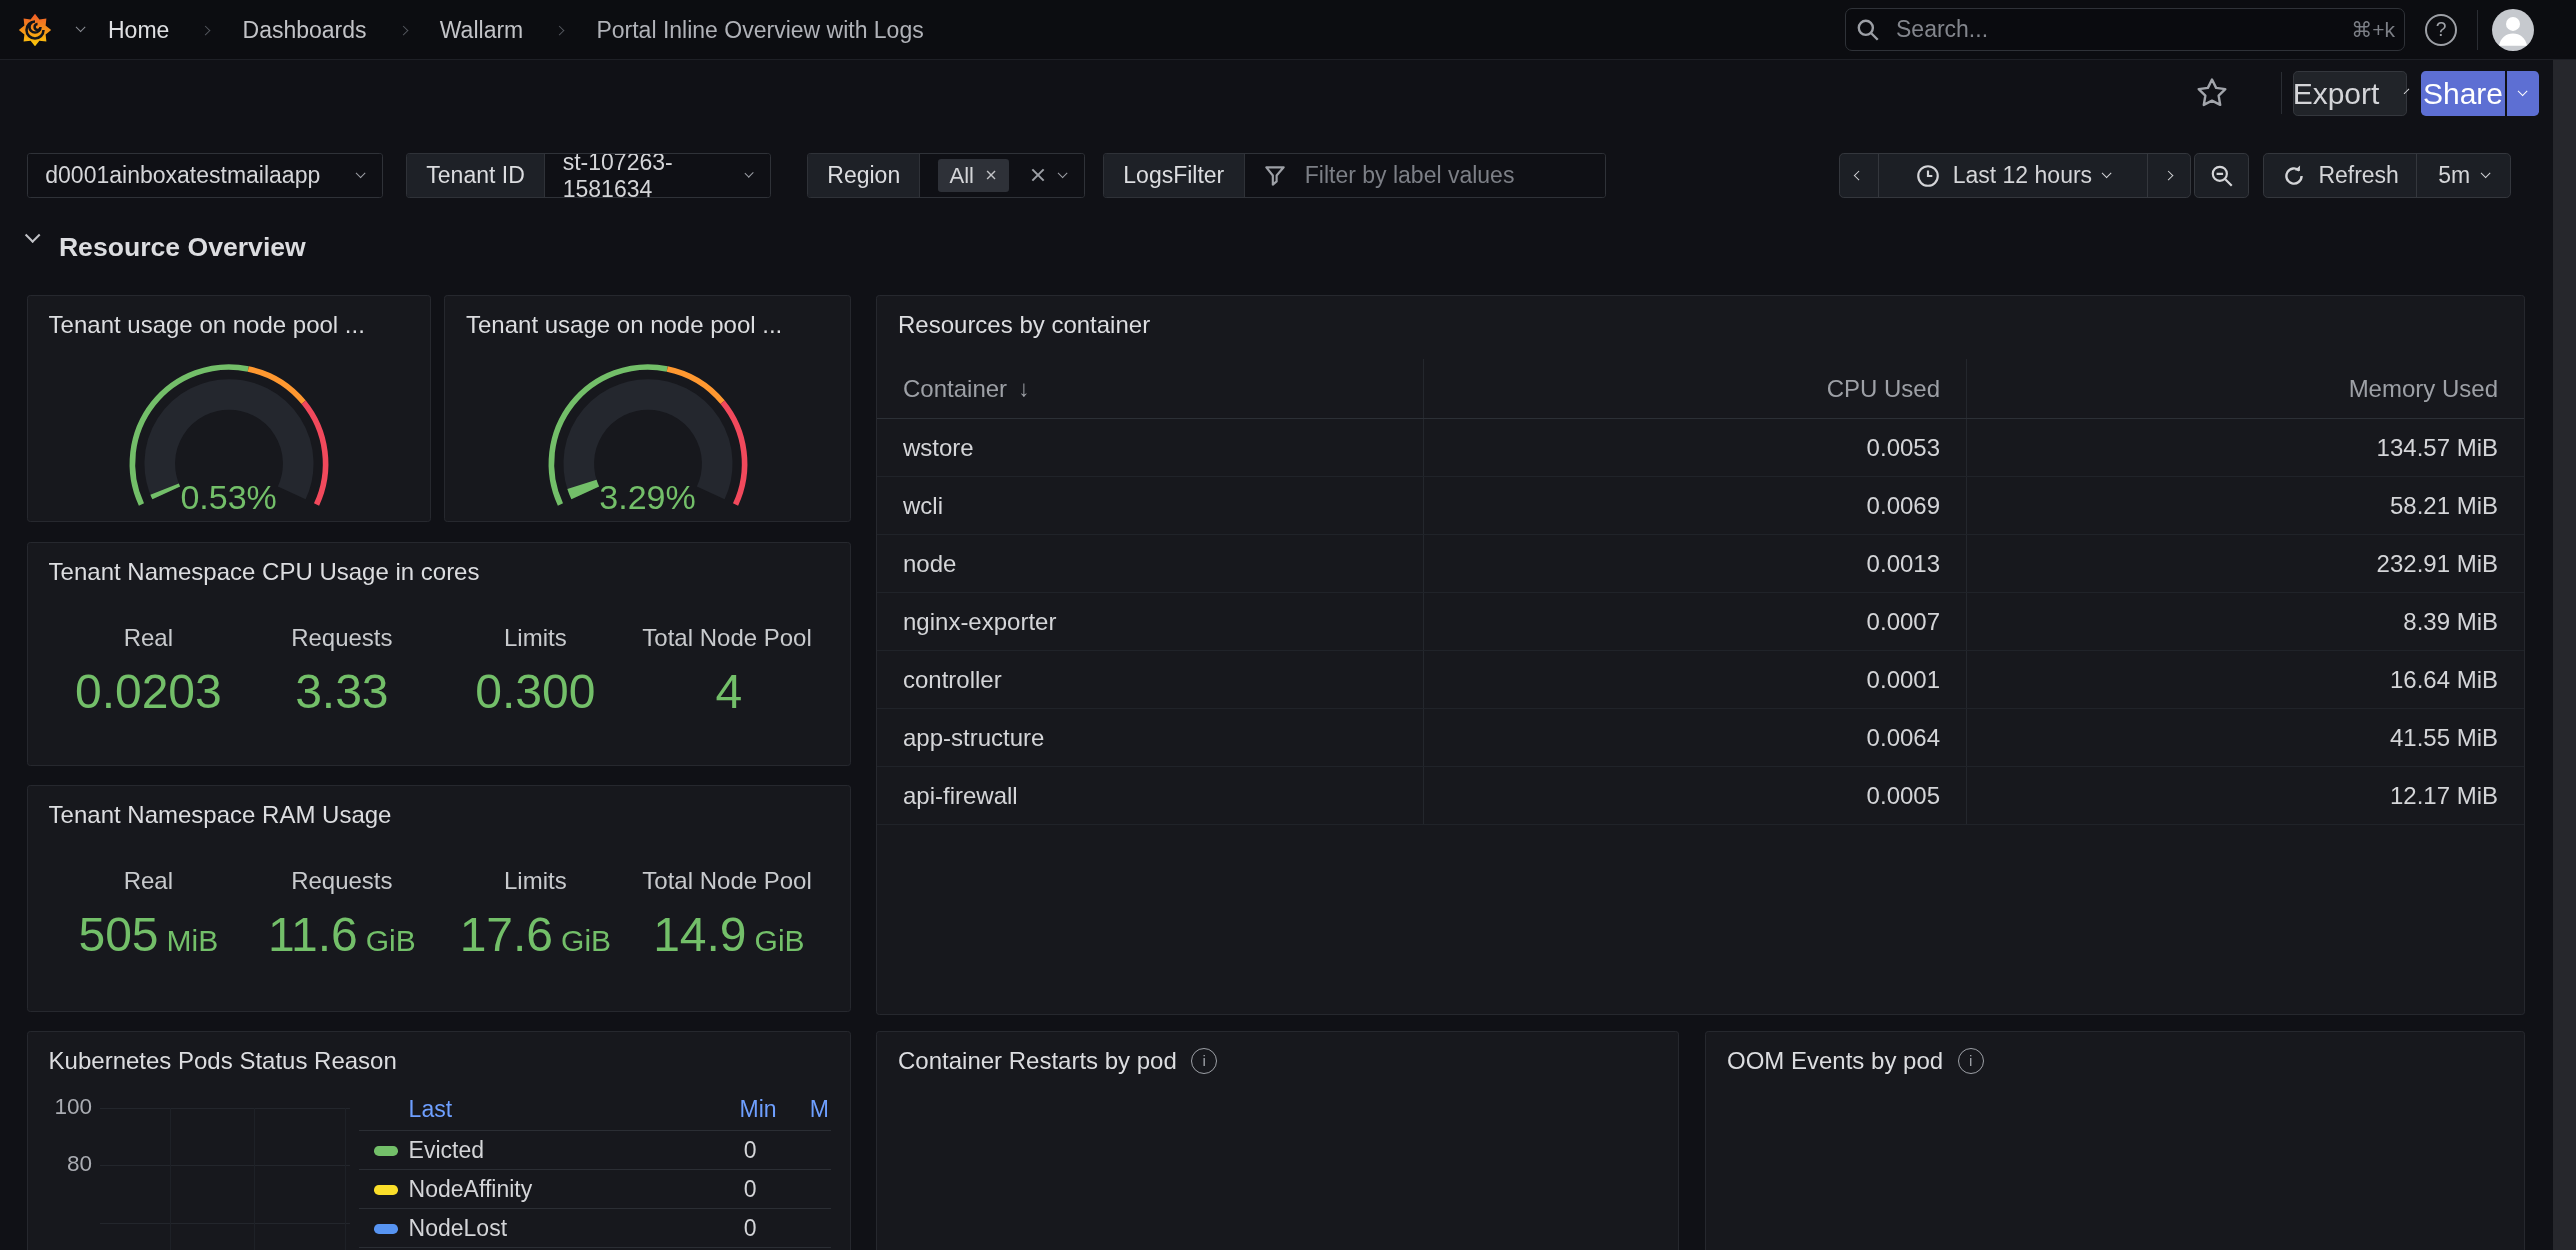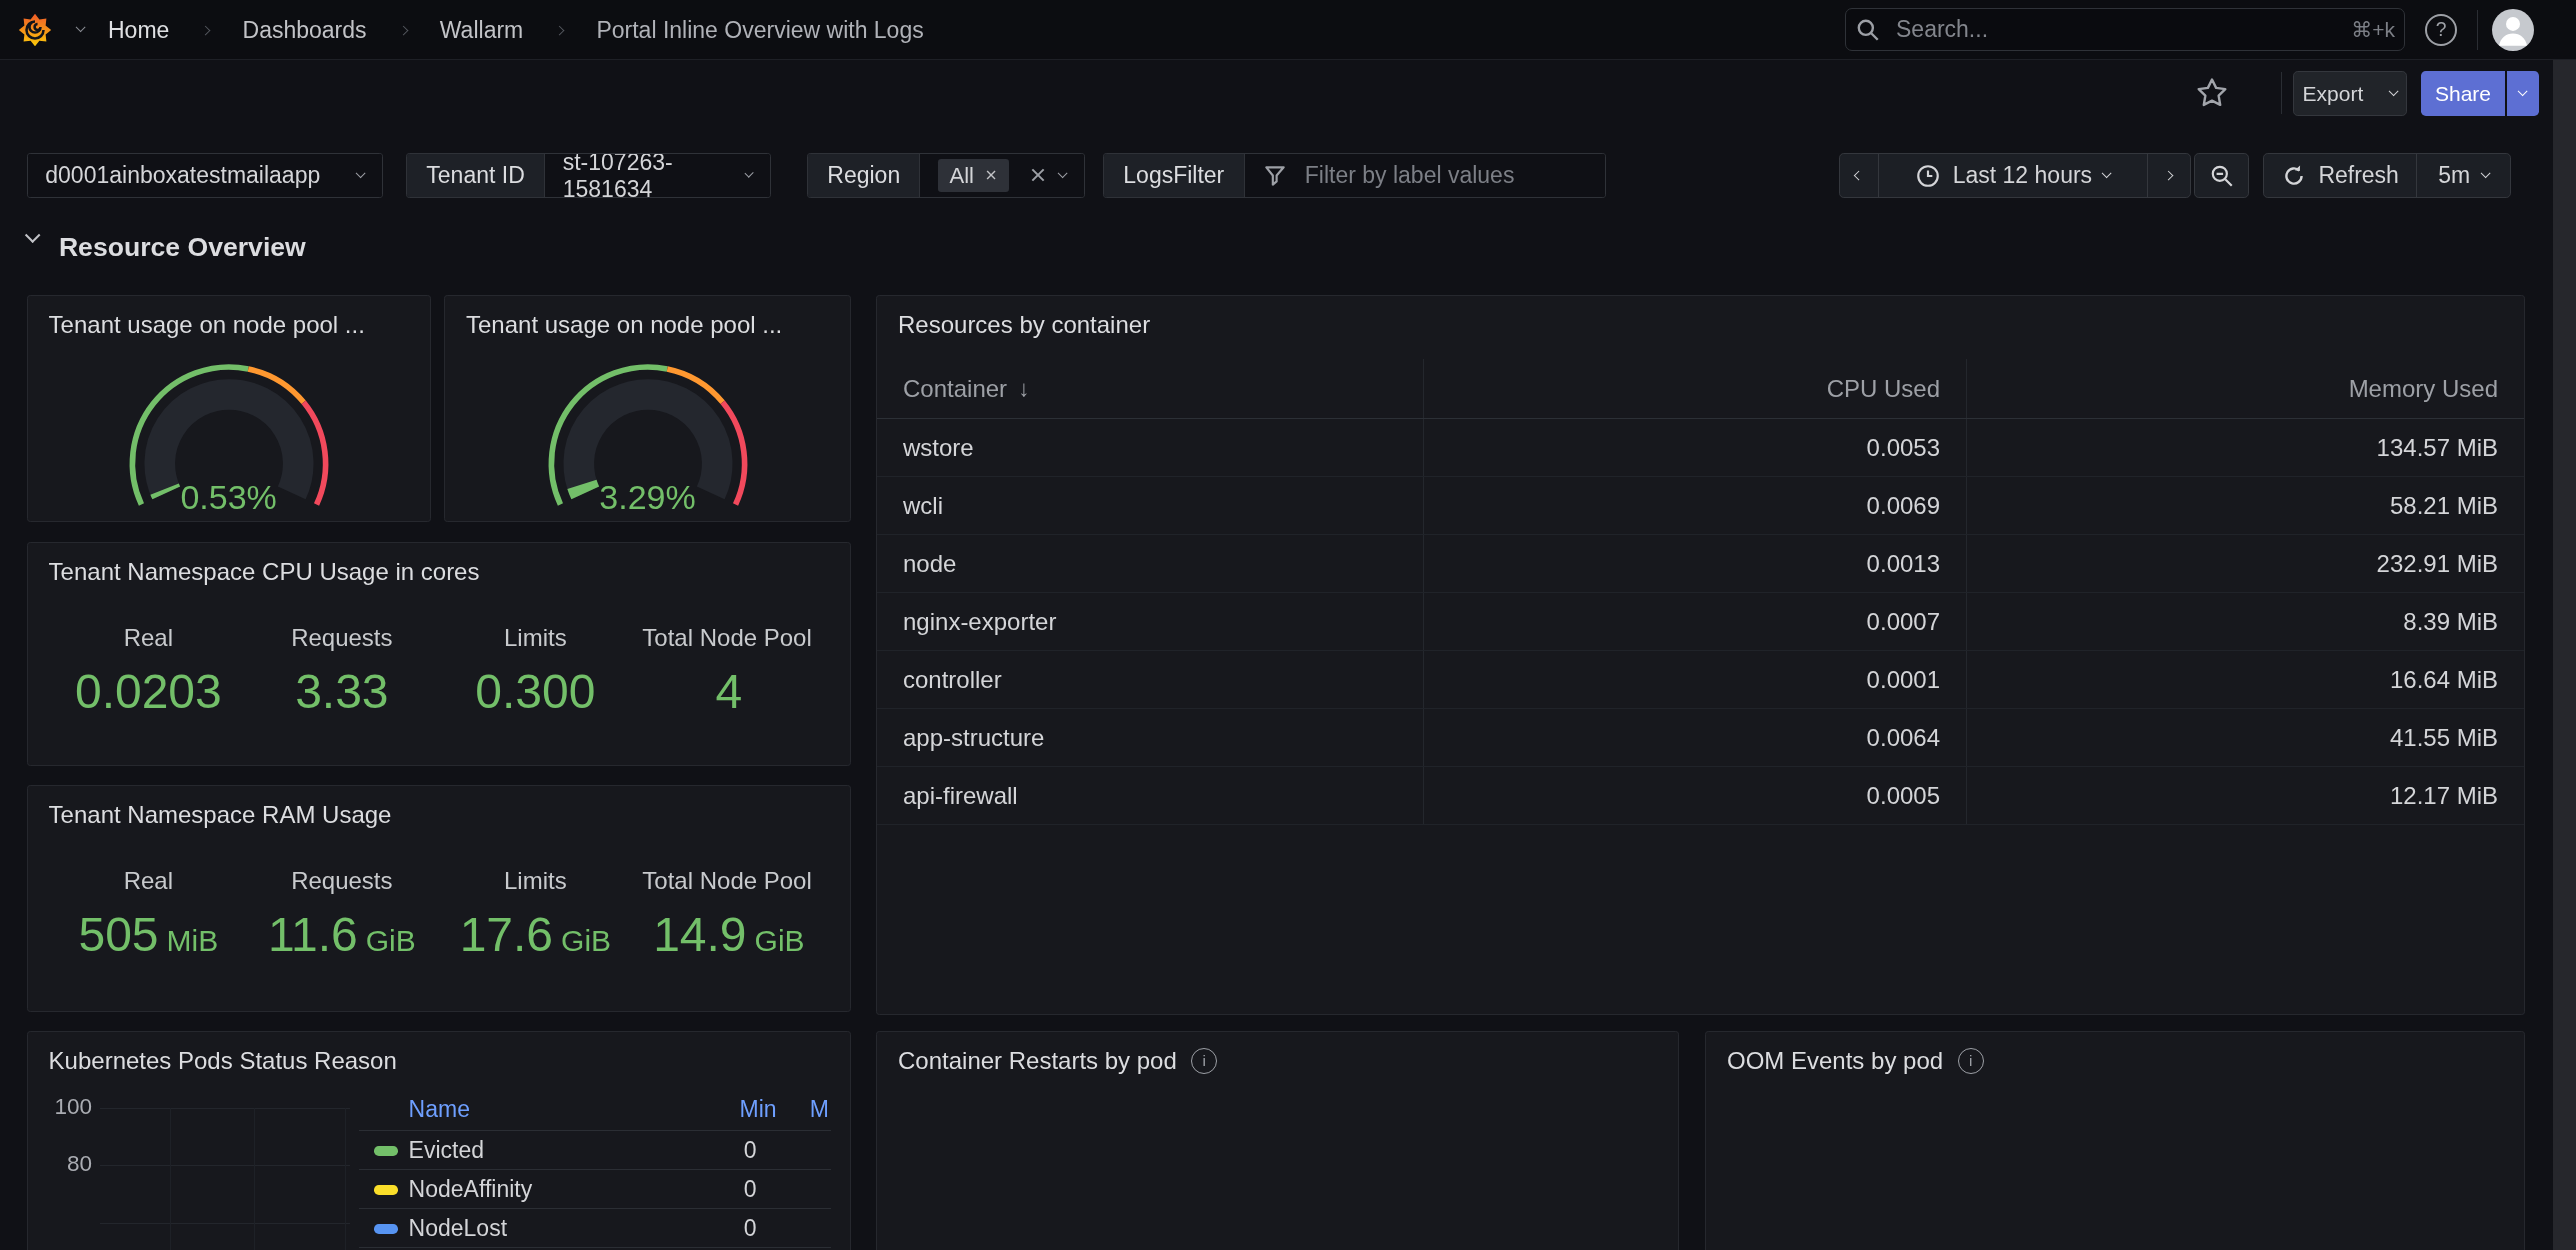--- a/index.html
+++ b/index.html
@@ -38,21 +38,21 @@
   #searchbox input::placeholder{color:#83868d}
   #search-shortcut{color:#7c7f86;font-size:21px}
   .round-icon{border:2px solid #9da0a6;color:#9da0a6;border-radius:50%;display:flex;align-items:center;justify-content:center;font-weight:500}
   #help-icon{left:2425px;top:13.7px;width:32px;height:32px;font-size:19.3px}
   #nav-divider{left:2477px;top:9.7px;width:0.8px;height:40px;background:#2a2d33}
   #avatar{left:2492px;top:8.9px;width:42px;height:42px;border-radius:50%;background:#c6c9ce;overflow:hidden}
 
   
   #star-btn{left:2195px;top:76px;width:34px;height:34px;color:#a2a5ab}
   #tb-divider{left:2281px;top:72px;width:0.8px;height:42px;background:#2a2d33}
-  .btn{display:flex;align-items:center;justify-content:center;gap:27px;font-size:21px;border-radius:4.8px;color:var(--text)}
+  .btn{display:flex;align-items:center;justify-content:center;gap:27px;font-size:30px;border-radius:4.8px;color:var(--text)}
   #export-btn{left:2293px;top:71px;width:114px;height:45px;background:#212429;border:0.8px solid var(--border-strong)}
   #share-btn{left:2421px;top:71px;width:84px;height:45px;background:var(--share);color:#fff;font-weight:400;border-radius:4.8px 0 0 4.8px}
   #share-chev{left:2507px;top:71px;width:32px;height:45px;background:var(--share);color:#fff;border-radius:0 4.8px 4.8px 0}
 
   
   .vargroup{top:153px;height:45px;display:flex;align-items:stretch;border:0.8px solid #2f3238;border-radius:3.2px;overflow:hidden;font-size:23px}
   .varlabel{background:var(--label-bg);display:flex;align-items:center;padding:0 19.3px;color:var(--text-bright);font-weight:500;border-right:0.8px solid #2f3238}
   .varvalue{background:var(--input-bg);display:flex;align-items:center;gap:14.5px;padding:0 17.7px;flex:1;color:var(--text)}
   .varvalue .chev{color:#9da0a6}
   #var-app{left:26.6px;width:356px}
@@ -438,21 +438,21 @@
       <div class="tick-label" style="left: 22.5px; top: 119px;">80</div>
       <div class="hgrid" style="left: 72px; width: 250px; top: 133px;"></div>
       <div class="tick-label" style="left: 22.5px; top: 177px; margin-top: 43px;">60</div>
       <div class="hgrid" style="left: 72px; width: 250px; top: 191px;"></div>
       <div class="vgrid" style="left: 142px; top: 76px; height: 262px;"></div>
       <div class="vgrid" style="left: 226px; top: 76px; height: 262px;"></div>
       <div class="vgrid" style="left: 317px; top: 76px; height: 262px;"></div>
     </div>
   <div id="pods-legend">
     <div class="lg-head">
-      <span class="h-name">Name</span>
+      <span class="h-name">Last</span>
       <span class="h-min">Min</span>
       <span class="h-max">M</span>
     </div>
     <div id="pods-legend-rows">
         <div class="lg-row">
           <span class="swatch" style="background: rgb(115, 191, 105);"></span>
           <span class="lg-name">Evicted</span>
           <span class="lg-min">0</span>
         </div>
         <div class="lg-row">

